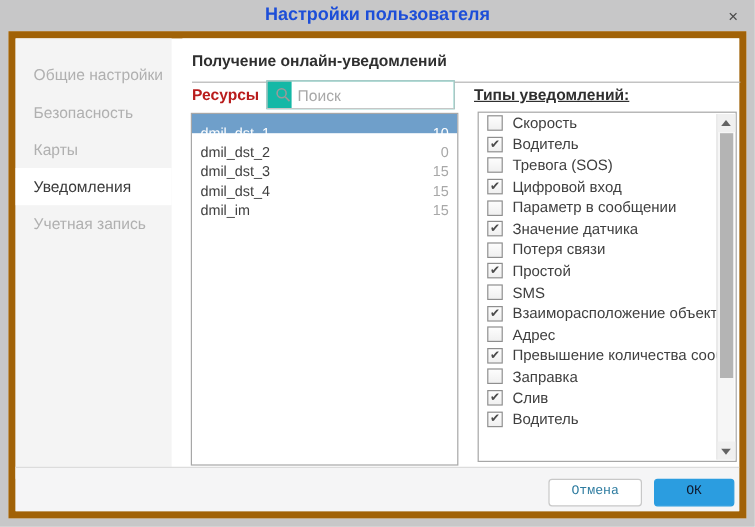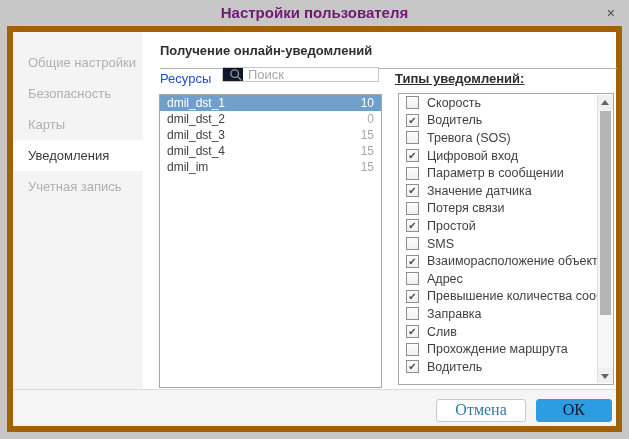--- a/index.html
+++ b/index.html
@@ -8,21 +8,21 @@
     font-family:"Liberation Sans","DejaVu Sans",sans-serif;
     background:#c7c7c8;
     position:relative;
     overflow:hidden;
     -webkit-font-smoothing:antialiased;
   }
   
   .titlebar { position:absolute; left:0; top:0; width:629px; height:26px; }
   .titlebar .title {
     display:block; text-align:center; line-height:26px;
-    font-size:15px; font-weight:bold; color:#701a75;
+    font-size:15px; font-weight:bold; color:#1d4ed8;
   }
   .close-x {
     position:absolute; right:14px; top:0; line-height:26px;
     font-size:14px; color:#4a4a4a; cursor:pointer;
   }
   
   .panel {
     position:absolute; left:7px; top:26px; width:615px; height:406px;
     background:#ffffff; border:6px solid #a16207;
   }
@@ -38,42 +38,42 @@
   }
   .side-item.selected { background:#ffffff; color:#3a3a3a; }
   
   .content { position:absolute; left:130px; top:0; right:0; bottom:37px; background:#fff;margin-left:9px; }
   .heading {
     position:absolute; left:8px; top:11px;
     font-size:13px; font-weight:bold; color:#2f2f2f;
   }
   .heading-rule { position:absolute; left:8px; top:36px; width:457px; height:1px; background:#b5b5b5; }
   .resources-label {
-    position:absolute; left:8px; top:39px; font-size:13px; font-weight:normal; color:#1d4ed8;
+    position:absolute; left:8px; top:39px; font-size:13px; font-weight:bold; color:#b91c1c;
   }
   .searchbox {
-    position:absolute; left:70px; top:35px; width:157px; height:15px;
-    border:1px solid #c6c6c6; background:#0f172a; display:flex; align-items:center;
+    position:absolute; left:70px; top:35px; width:157px; height:24px;
+    border:1px solid #c6c6c6; background:#14b8a6; display:flex; align-items:center;
   }
   .searchbox svg { margin-left:6px; flex:0 0 auto; }
   .searchbox input {
     border:none; outline:none; width:100%; height:100%;
     font-family:inherit; font-size:13px; color:#444; padding-left:5px;
   }
   .searchbox input::placeholder { color:#a8a8a8; opacity:1; }
   .types-label {
     position:absolute; left:243px; top:39px; font-size:13px; font-weight:bold; color:#2f2f2f;text-decoration:underline;
   }
   
   .resource-list {
     position:absolute; left:7px; top:62px; width:223px; height:294px;
     border:1px solid #a7a7a7; background:#fff; overflow:hidden;
   }
   .res-row {
-    height:16px; line-height:16px; padding:0 7px; font-size:12px; color:#3f3f3f;
+    height:16px; line-height:16px; padding:8px 7px; font-size:12px; color:#3f3f3f;
     display:flex; justify-content:space-between; cursor:pointer; white-space:nowrap;
   }
   .res-row .ct { color:#a8a8a8; }
   .res-row.selected { background:#6f9fca; color:#ffffff; }
   .res-row.selected .ct { color:#ffffff; }
   
   .types-box {
     position:absolute; left:246px; top:61px; width:216px; height:292px;
     border:1px solid #a7a7a7; background:#fff; overflow:hidden; padding-top:0;
   }
@@ -103,21 +103,21 @@
     background:#b4b4b4; cursor:pointer;
   }
   
   .footer {
     position:absolute; left:0; right:0; bottom:0; height:37px;
     background:#f5f5f6; border-top:1px solid #dcdcdc;
     display:flex; justify-content:flex-end; align-items:center; gap:10px;
     padding-right:4px; padding-top:4px;
   }
   .btn {
-    height:23px; font-family:Liberation Serif, serif; font-size:16px; border-radius:3px;
+    height:23px; font-family:Liberation Mono, monospace; font-size:11px; border-radius:3px;
     cursor:pointer; padding:0 18px;
   }
   .btn-cancel { background:#ffffff; border:1px solid #c8c8c8; color:#2e7ca0; }
   .btn-ok { background:#2b9de0; border:1px solid #2b9de0; color:#0f172a; padding:0 26px; }
 </style>
 </head>
 <body>
 
 <div class="titlebar">
   <span class="title">Настройки пользователя</span>
@@ -233,24 +233,20 @@
   </div>
         <div class="type-row">
     <span class="cb"></span>
     <span class="lbl">Заправка</span>
   </div>
         <div class="type-row">
     <span class="cb">✔</span>
     <span class="lbl">Слив</span>
   </div>
         <div class="type-row">
-    <span class="cb"></span>
-    <span class="lbl">Прохождение маршрута</span>
-  </div>
-        <div class="type-row">
     <span class="cb">✔</span>
     <span class="lbl">Водитель</span>
   </div>
       </div>
   </div>
 
   <div class="footer">
     <button class="btn btn-cancel">Отмена</button>
     <button class="btn btn-ok">ОК</button>
   </div>

